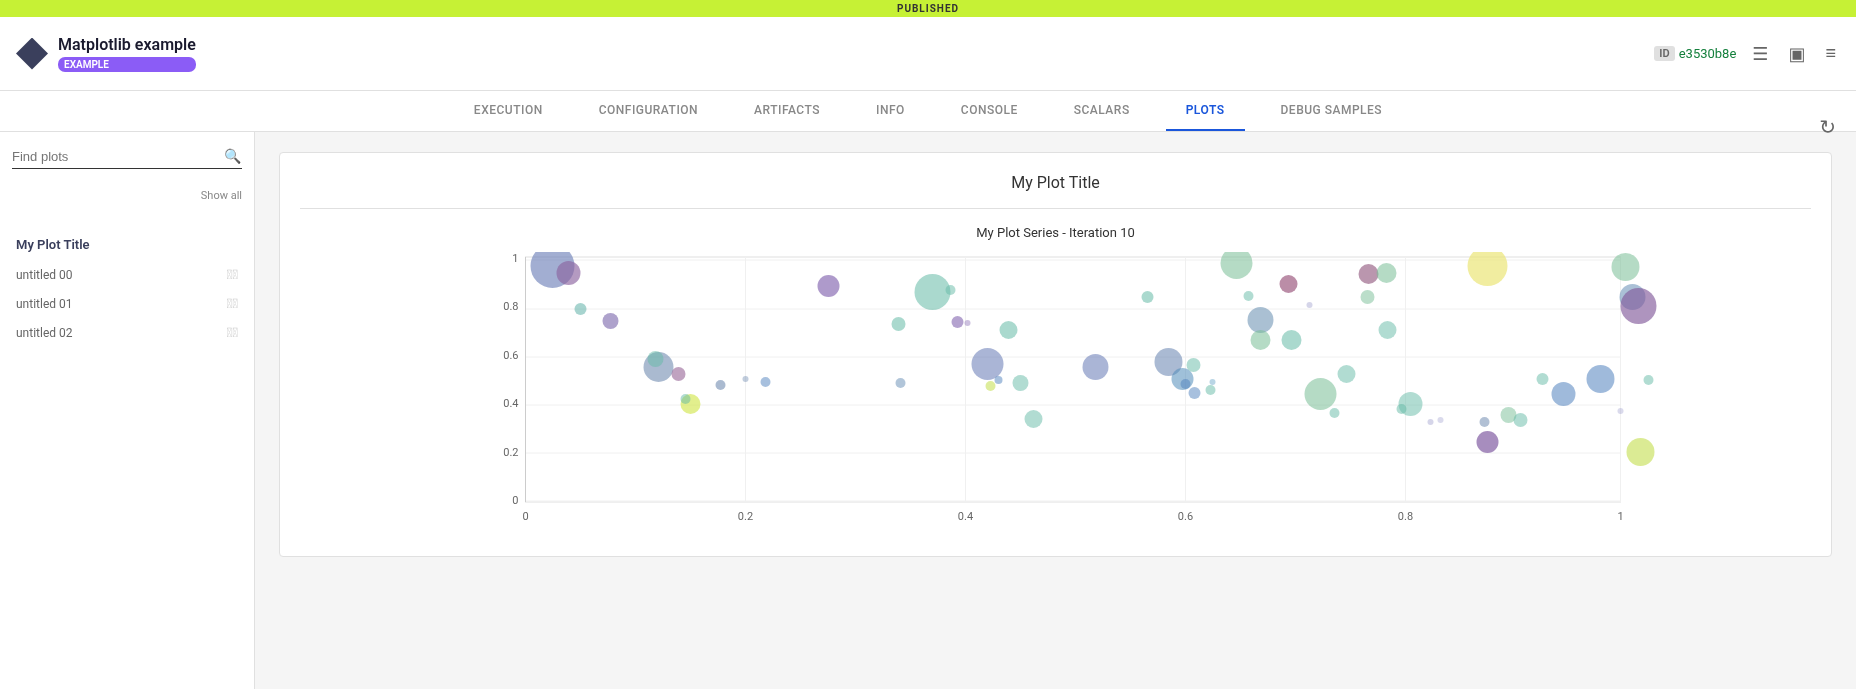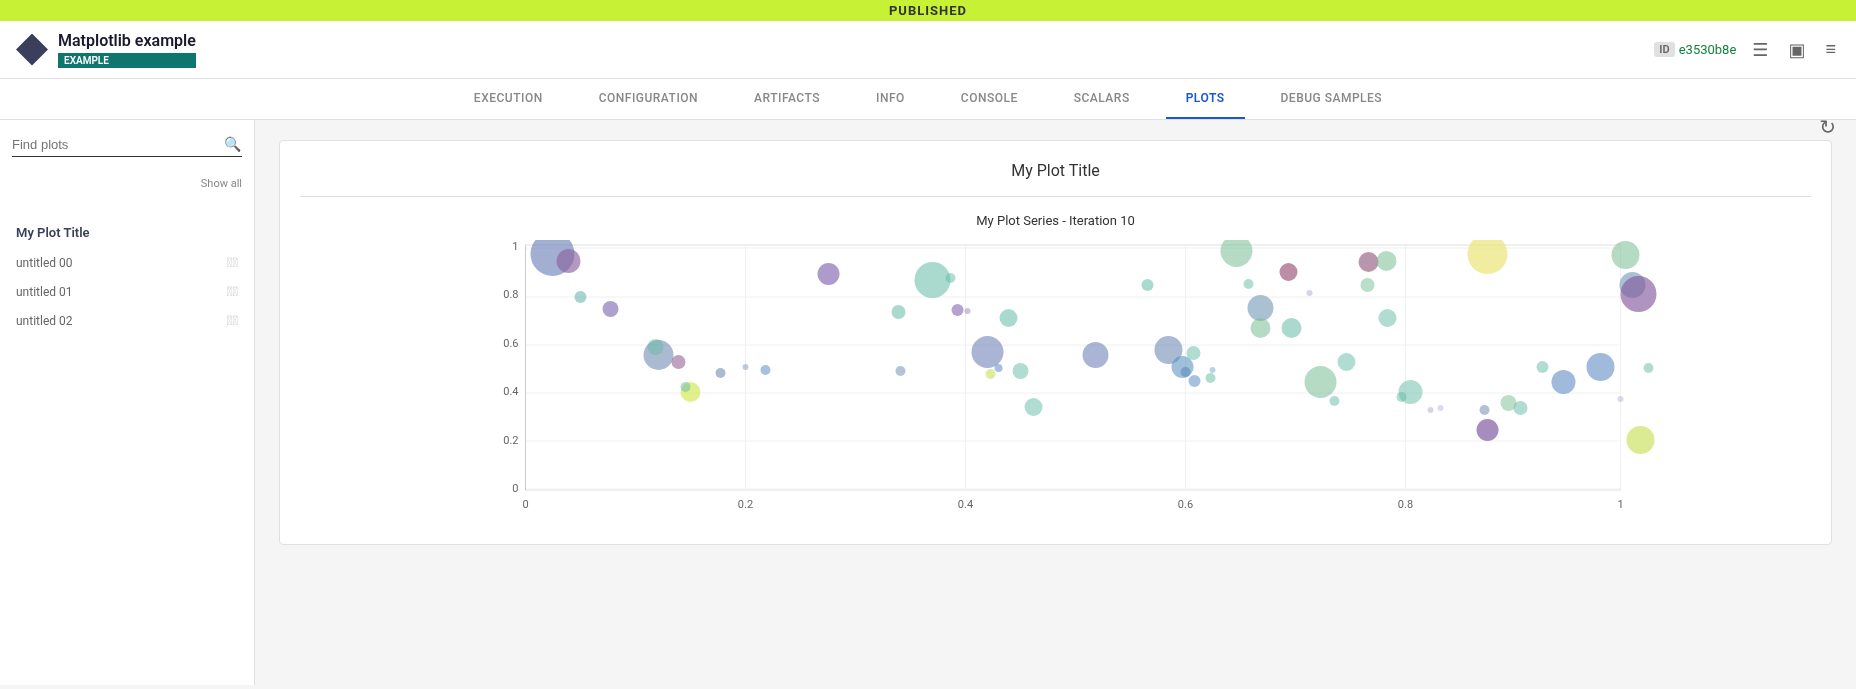--- a/index.html
+++ b/index.html
@@ -2,51 +2,51 @@
 <html><head>
   <meta charset="utf-8">
   <style>
     * { box-sizing: border-box; margin: 0; padding: 0; }
     body { font-family: -apple-system, BlinkMacSystemFont, 'Segoe UI', Roboto, sans-serif; background: #f5f5f5; color: #333; }
 
     
     .published-bar {
       background: #c6f135;
       text-align: center;
-      font-size: 13px;
+      font-size: 10px;
       font-weight: 700;
       letter-spacing: 1px;
       padding: 3px 0;
       color: #333;
     }
 
     
     .header {
       background: #fff;
       display: flex;
       align-items: center;
       padding: 8px 16px;
       border-bottom: 1px solid #e0e0e0;
-      height: 58px;
+      height: 74px;
     }
     .header-logo {
       display: flex;
       align-items: center;
       gap: 10px;
     }
     .logo-icon {
       width: 32px; height: 32px;
       background: #3a3f5c;
       clip-path: polygon(50% 0%, 100% 50%, 50% 100%, 0% 50%);
       display: flex; align-items: center; justify-content: center;
     }
     .header-title { font-size: 16px; font-weight: 600; color: #1a1a2e; }
     .example-badge {
       font-size: 10px; font-weight: 600; color: #fff;
-      background: #0f766e; border-radius: 0; padding: 2px 6px;
+      background: #8b5cf6; border-radius: 7px; padding: 2px 6px;
     }
     .header-spacer { flex: 1; }
     .header-right { display: flex; gap: 12px; }
     .id-badge {
       display: flex; align-items: center; gap: 4px;
       font-size: 12px; color: #666;
     }
     .id-label {
       background: #e0e0e0; border-radius: 3px; padding: 1px 5px;
       font-size: 11px; font-weight: 600;

